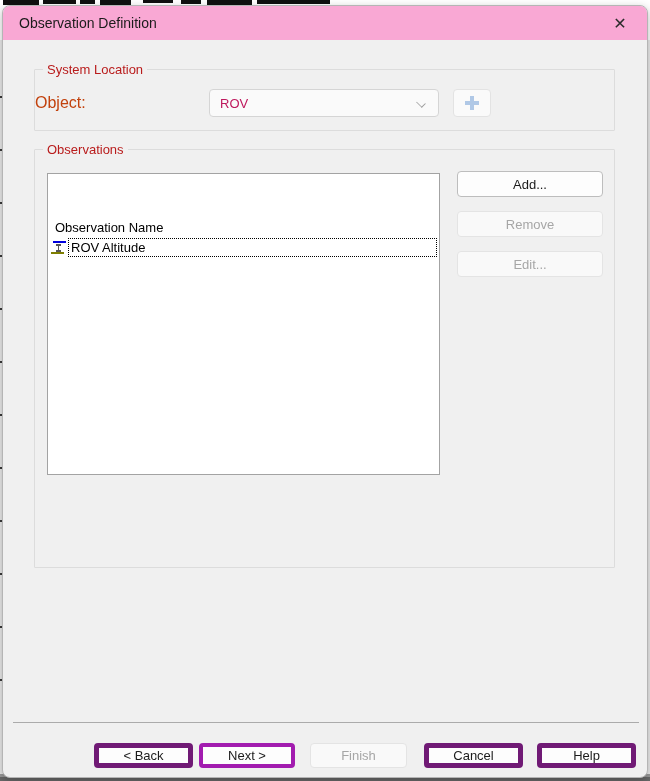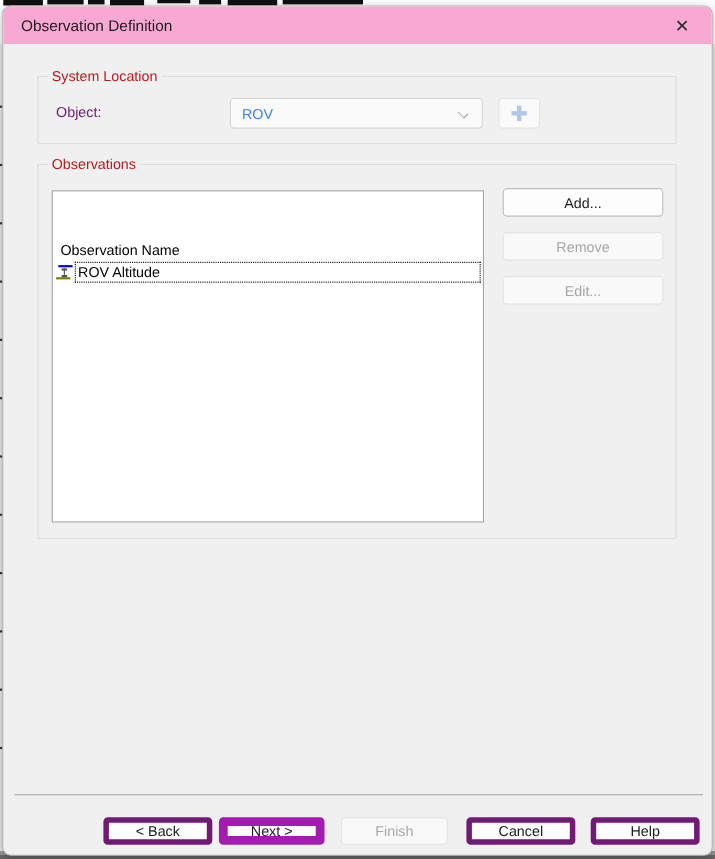--- a/index.html
+++ b/index.html
@@ -36,28 +36,28 @@
     font-family:"DejaVu Sans", sans-serif; font-weight:300;
   }
 
   
   .group { position:absolute; border:1px solid #dcdcdc; border-radius:1px; }
   .group-label {
     position:absolute; top:-8px; left:8px; background:#f0f0f0;
     padding:0 4px; font-size:13px; color:#b91c1c;
   }
   .group-sysloc { left:31px; top:63px; width:581px; height:62px; }
-  .group-obs   { left:31px; top:143px; width:581px; height:341px; }
+  .group-obs   { left:31px; top:143px; width:581px; height:419px; }
 
-  .object-label { position:absolute; left:16px; top:24px; font-size:13px; color:#701a75; }
+  .object-label { position:absolute; left:0; top:24px; font-size:16px; color:#c2410c; }
 
   .combobox {
     position:absolute; left:174px; top:19px; width:230px; height:28px;
     background:#fafafa; border:1px solid #d5d5d5; border-radius:4px;
-    display:flex; align-items:center; color:#3b82f6; font-size:13px;
+    display:flex; align-items:center; color:#be185d; font-size:13px;
   }
   .combobox .value { padding-left:10px; }
   .chevron {
     position:absolute; right:13px; top:9px; width:8px; height:8px;
   }
   .chevron::before {
     content:""; position:absolute; left:0; top:0; width:7px; height:7px;
     border-right:1.5px solid #9a9a9a; border-bottom:1.5px solid #9a9a9a;
     transform:rotate(45deg) scale(1,0.7); transform-origin:center;
   }
@@ -90,21 +90,21 @@
 
   
   .btn {
     position:absolute; height:26px; font-size:13px; border-radius:4px;
     display:flex; align-items:center; justify-content:center; cursor:pointer;
     font-family:"Liberation Sans", sans-serif;
   }
   .btn.enabled { background:#fdfdfd; border:5px solid #701a75; color:#1b1b1b; }
   .btn.soft    { background:#fdfdfd; border:1px solid #bdbdbd; color:#1b1b1b; }
   .btn.disabled{ background:#f9f9f9; border:1px solid #e4e4e4; color:#a6a6a6; cursor:default; }
-  .btn.focused { background:#fdfdfd; border:8px solid #a21caf; color:#1b1b1b; }
+  .btn.focused { background:#fdfdfd; border:4px solid #a21caf; color:#1b1b1b; }
 
   .btn-add    { left:422px; top:21px;  width:146px; }
   .btn-remove { left:422px; top:61px;  width:146px; }
   .btn-edit   { left:422px; top:101px; width:146px; }
 
   .footer-sep { position:absolute; left:10px; top:716px; width:626px; height:1px; background:#ababab; }
   .btn-back   { left:91px;  top:737px; width:99px; height:25px; }
   .btn-next   { left:196px; top:737px; width:96px; height:25px; }
   .btn-finish { left:307px; top:737px; width:97px; height:25px; }
   .btn-cancel { left:421px; top:737px; width:99px; height:25px; }

